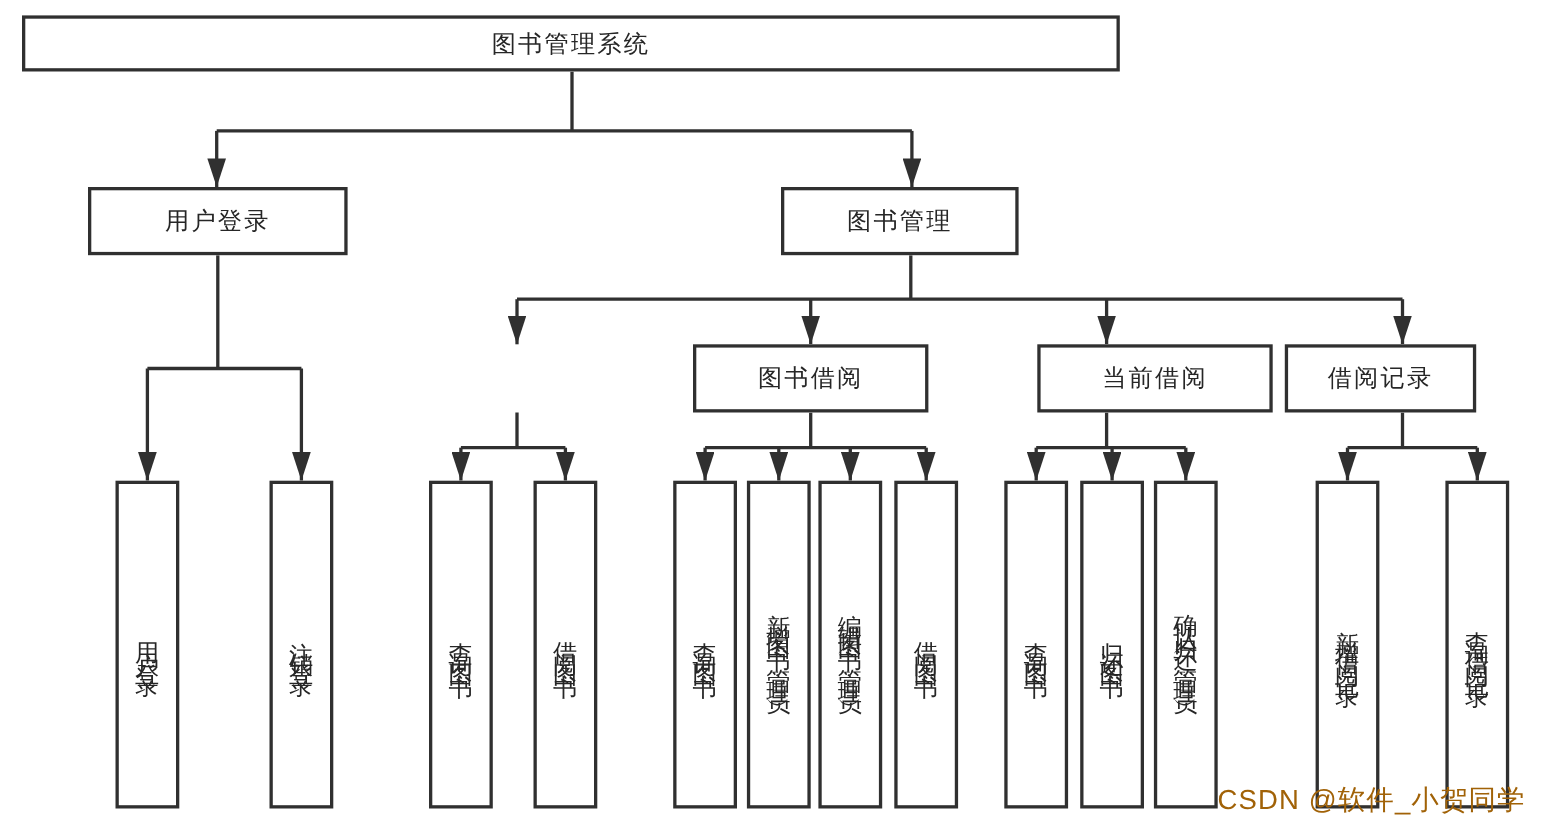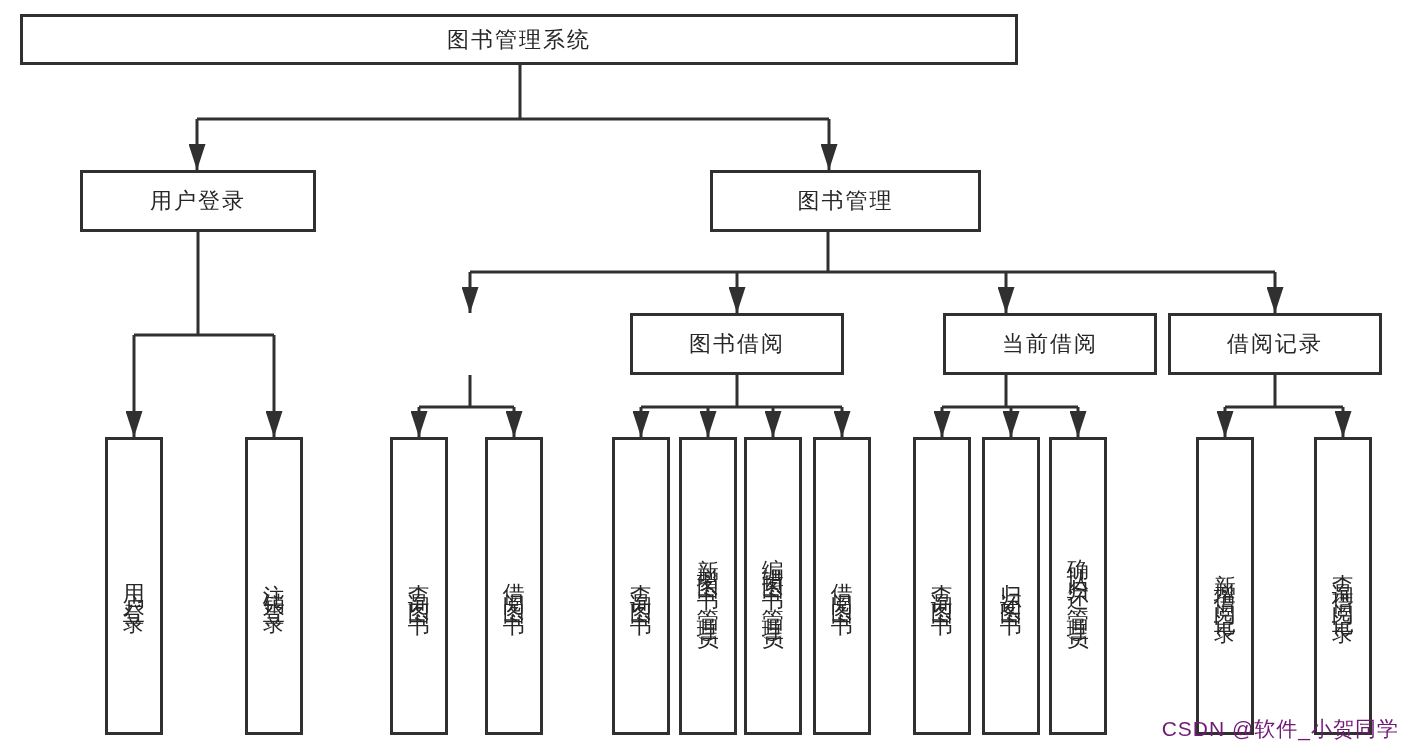--- a/index.html
+++ b/index.html
@@ -38,25 +38,25 @@
     white-space: nowrap;
   }
   .leaf .vlabel {
     writing-mode: vertical-rl;
     text-orientation: mixed;
     letter-spacing: 10px;
     line-height: 1.15;
   }
   #watermark {
     position: absolute;
-    right: 6px;
+    right: 18px;
     bottom: 4px;
-    font-size: 21px;
+    font-size: 25px;
     letter-spacing: 1px;
-    color: #701a75;
+    color: #a16207;
     z-index: 5;
     white-space: nowrap;
   }
 </style>
 </head>
 <body>
 
 <div id="stage">
 
   <svg id="connectors" viewBox="0 0 1405 747" xmlns="http://www.w3.org/2000/svg">
@@ -116,31 +116,31 @@
     </g>
   </svg>
 
   <div class="box" style="left:20px; top:14px; width:998px; height:51px;">
     <span class="hlabel">图书管理系统</span>
   </div>
 
   <div class="box" style="left:80px; top:170px; width:236px; height:62px;">
     <span class="hlabel">用户登录</span>
   </div>
-  <div class="box" style="left:710px; top:170px; width:271px; height:62px;">
+  <div class="box" style="left:710px; top:170px; width:216px; height:62px;">
     <span class="hlabel">图书管理</span>
   </div>
 
   <div class="box" style="left:630px; top:313px; width:214px; height:62px;">
     <span class="hlabel">图书借阅</span>
   </div>
   <div class="box" style="left:899px; top:313px; width:214px; height:62px;margin-left:44px;">
     <span class="hlabel">当前借阅</span>
   </div>
-  <div class="box" style="left:1168px; top:313px; width:214px; height:62px;">
+  <div class="box" style="left:1168px; top:313px; width:174px; height:62px;">
     <span class="hlabel">借阅记录</span>
   </div>
 
   <div class="box leaf" style="left:105px; top:437px; width:58px; height:298px;">
     <span class="vlabel">用户登录</span>
   </div>
   <div class="box leaf" style="left:245px; top:437px; width:58px; height:298px;">
     <span class="vlabel">注销登录</span>
   </div>
 

